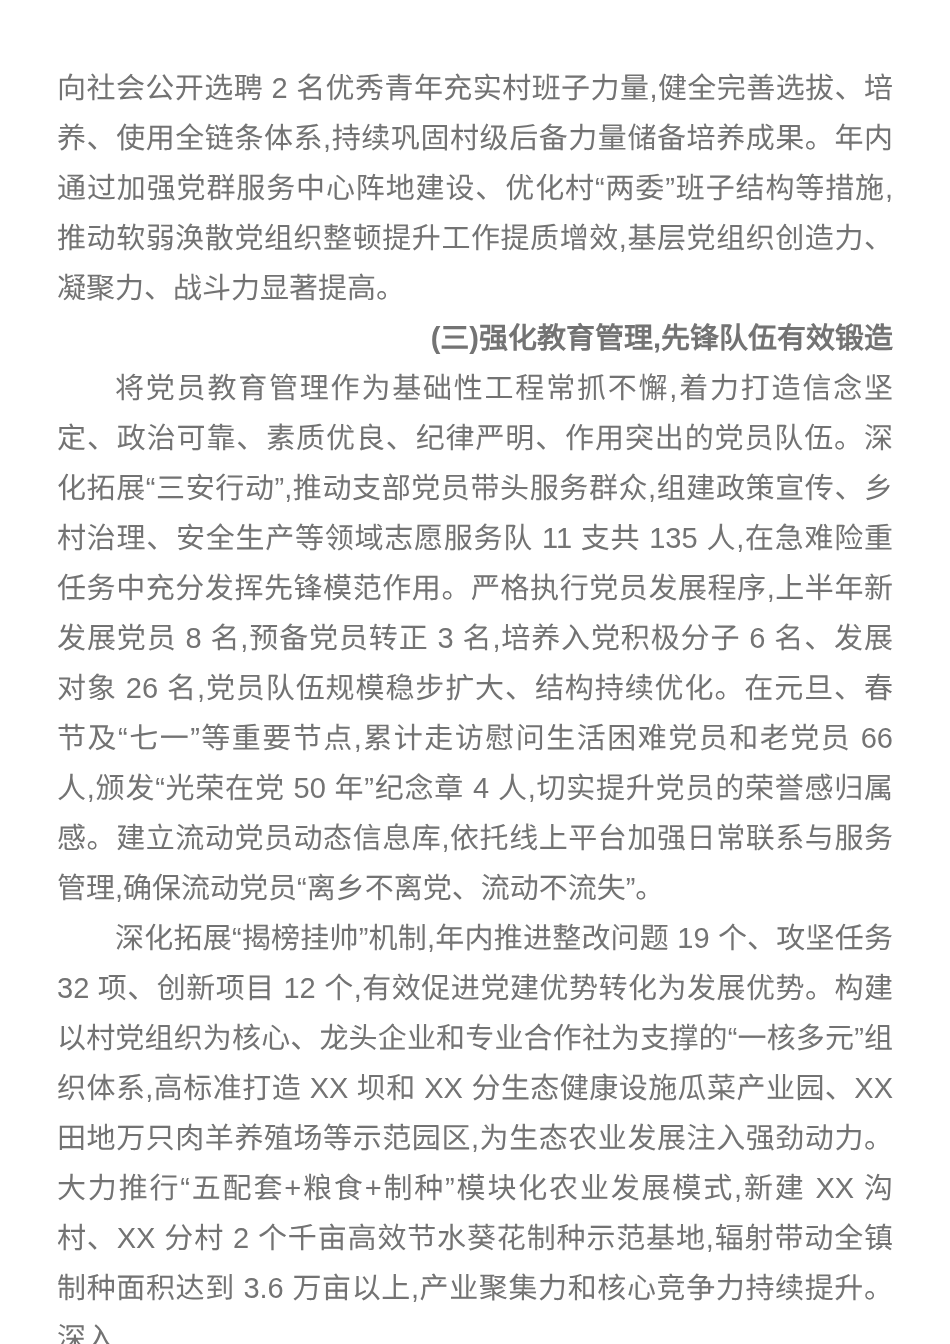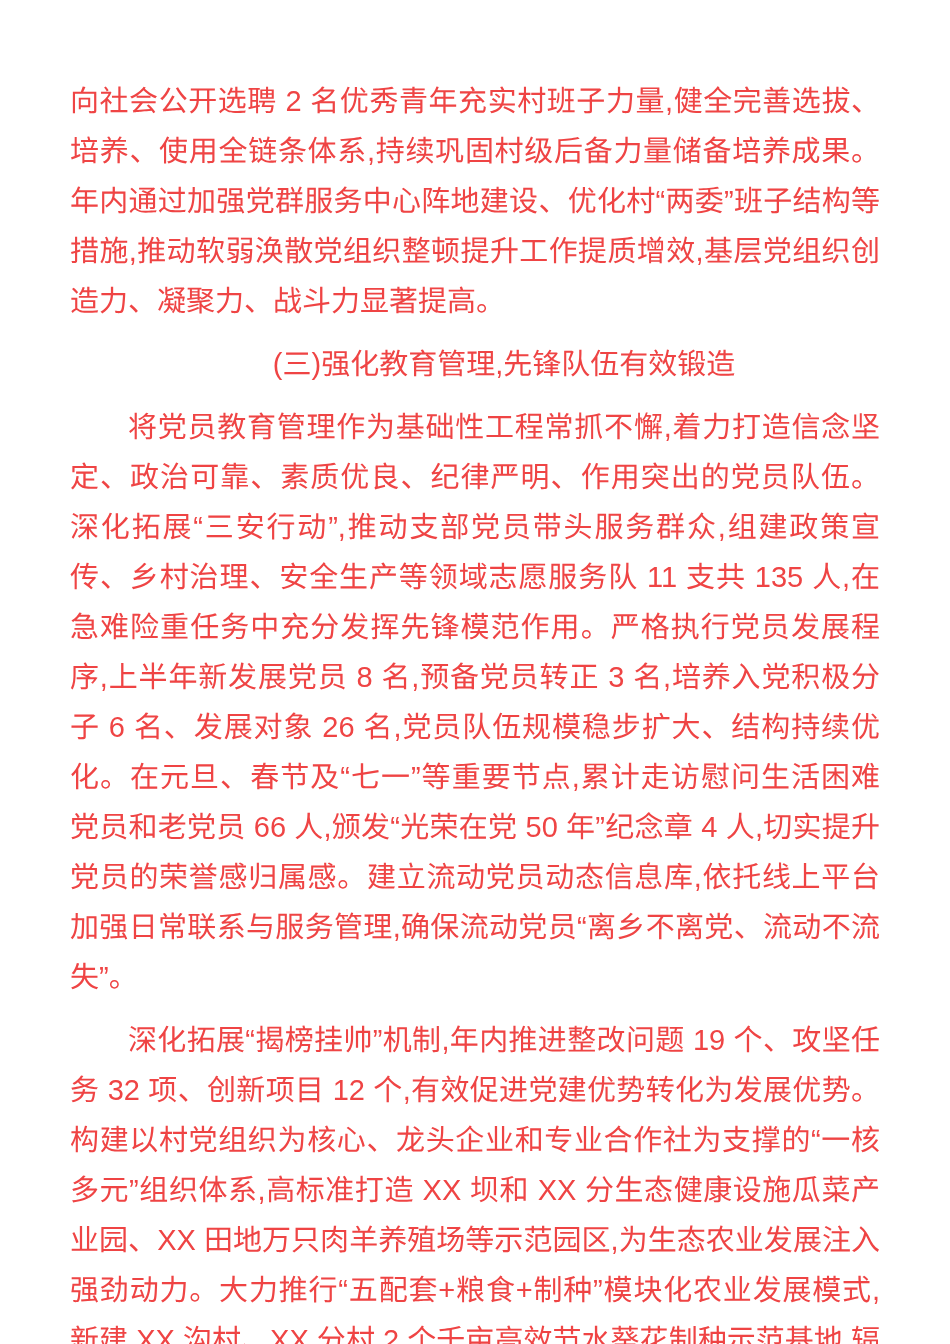--- a/index.html
+++ b/index.html
@@ -15,34 +15,35 @@
   .page {
     box-sizing: border-box;
     width: 950px;
     height: 1344px;
     padding: 63px 57px 40px 57px;
     background: #ffffff;
     color: #000000;
     font-family: "Liberation Sans", "DejaVu Sans", sans-serif;
   }
   .doc p {
-    margin: 13px;
+    margin: 0;
     font-size: 29px;
     line-height: 50px;
     letter-spacing: 0;
-    color: #ef4444;
+    color: #737373;
     text-align: justify;
     text-justify: inter-ideograph;
     word-break: normal;
   }
   .doc p.indent {
     text-indent: 58px; 
   }
   .doc p.heading {
-    text-align: center;
+    text-align: right;
+    font-weight: bold;
   }
 </style>
 </head>
 <body>
 
 <div class="page">
   <main class="doc">
 
   <p class="body">向社会公开选聘 2 名优秀青年充实村班子力量,健全完善选拔、培养、使用全链条体系,持续巩固村级后备力量储备培养成果。年内通过加强党群服务中心阵地建设、优化村“两委”班子结构等措施,推动软弱涣散党组织整顿提升工作提质增效,基层党组织创造力、凝聚力、战斗力显著提高。</p>
       <p class="heading indent">(三)强化教育管理,先锋队伍有效锻造</p>

